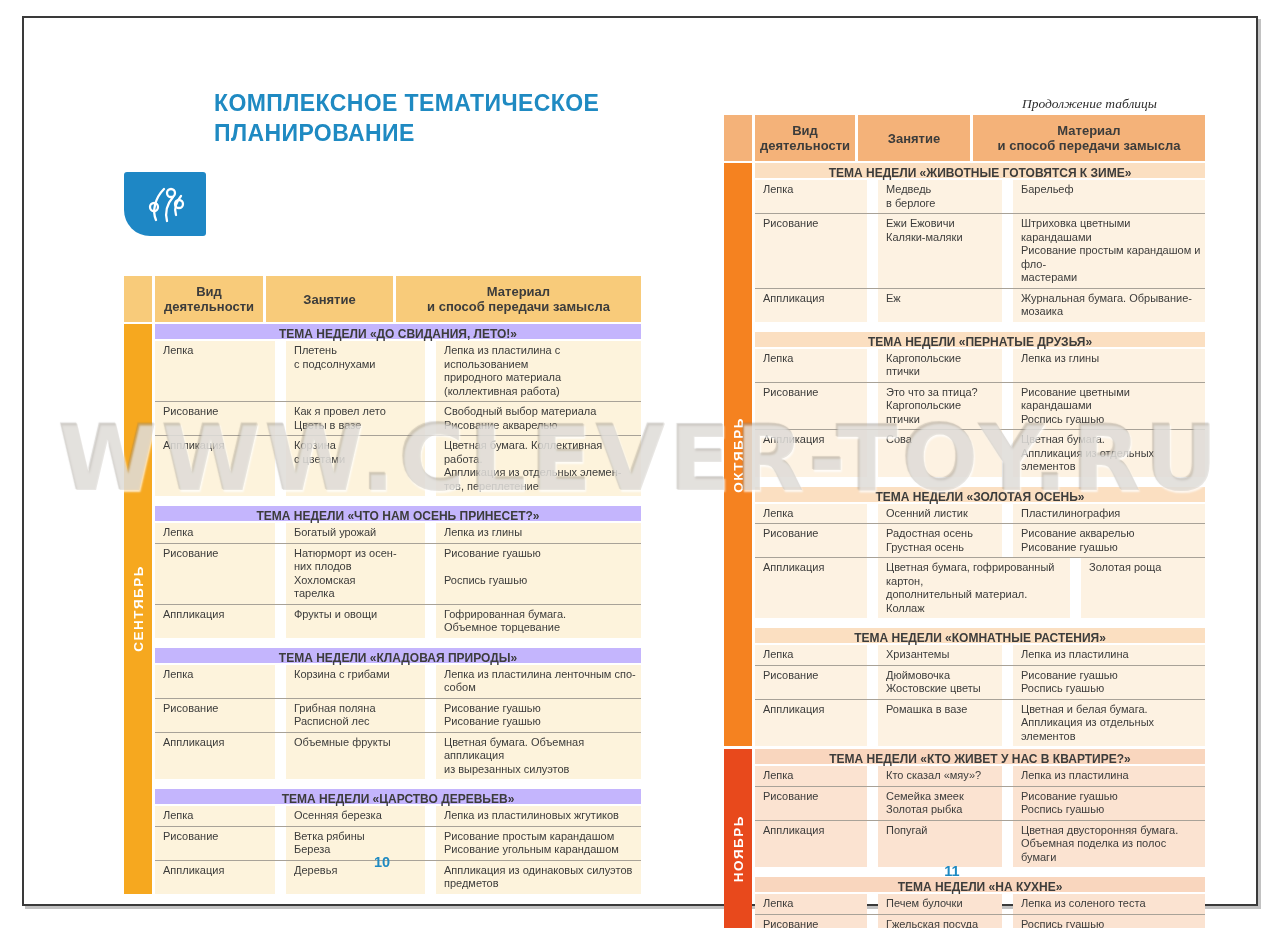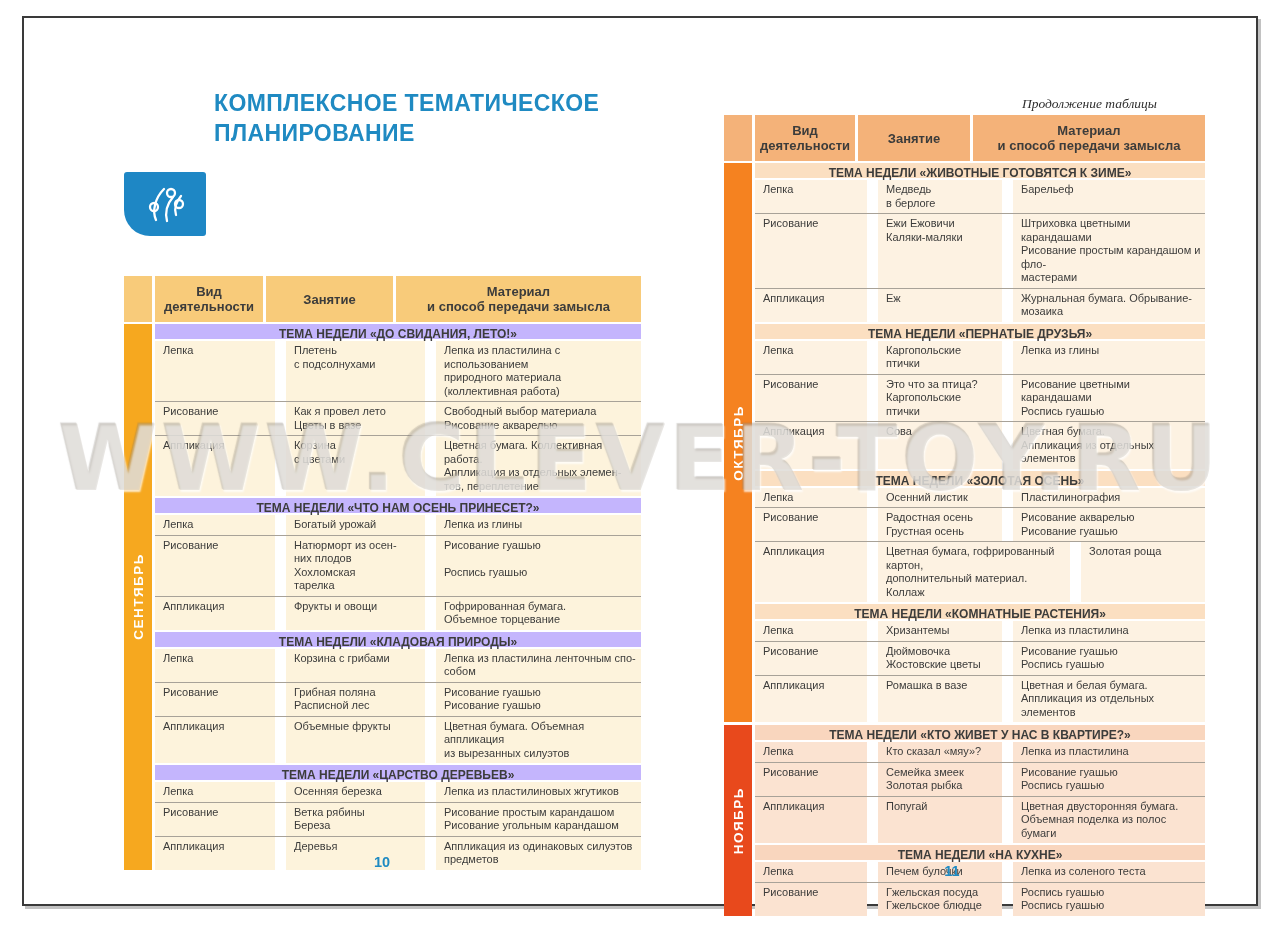--- a/index.html
+++ b/index.html
@@ -45,21 +45,21 @@
   #right-table .hc3,#right-table .c3{flex:1;}
 
   .month-group{display:flex;column-gap:3px;}
   .month-group + .month-group{margin-top:3px;}
   .month-bar{width:28px;flex:none;display:flex;align-items:center;justify-content:center;}
   .month-label{
     writing-mode:vertical-rl;transform:rotate(180deg);
     color:#fff;font-weight:700;font-size:13.5px;letter-spacing:1.5px;
   }
   .sections{flex:1;display:flex;flex-direction:column;}
-  .section + .section{margin-top:2px;}
+  .section + .section{margin-top:10px;}
   .theme-row{
     height:15px;line-height:21px;text-align:center;
     font-weight:700;font-size:12px;color:#3c3c3b;
   }
   .rows{margin-top:2px;}
   .data-row{display:flex;column-gap:11px;}
   .data-row + .data-row{border-top:1px solid #a8a298;}
   .cell{
     padding:3px 4px 3px 8px;font-size:11px;line-height:13.5px;
     color:#3c3c3b;white-space:pre-line;

